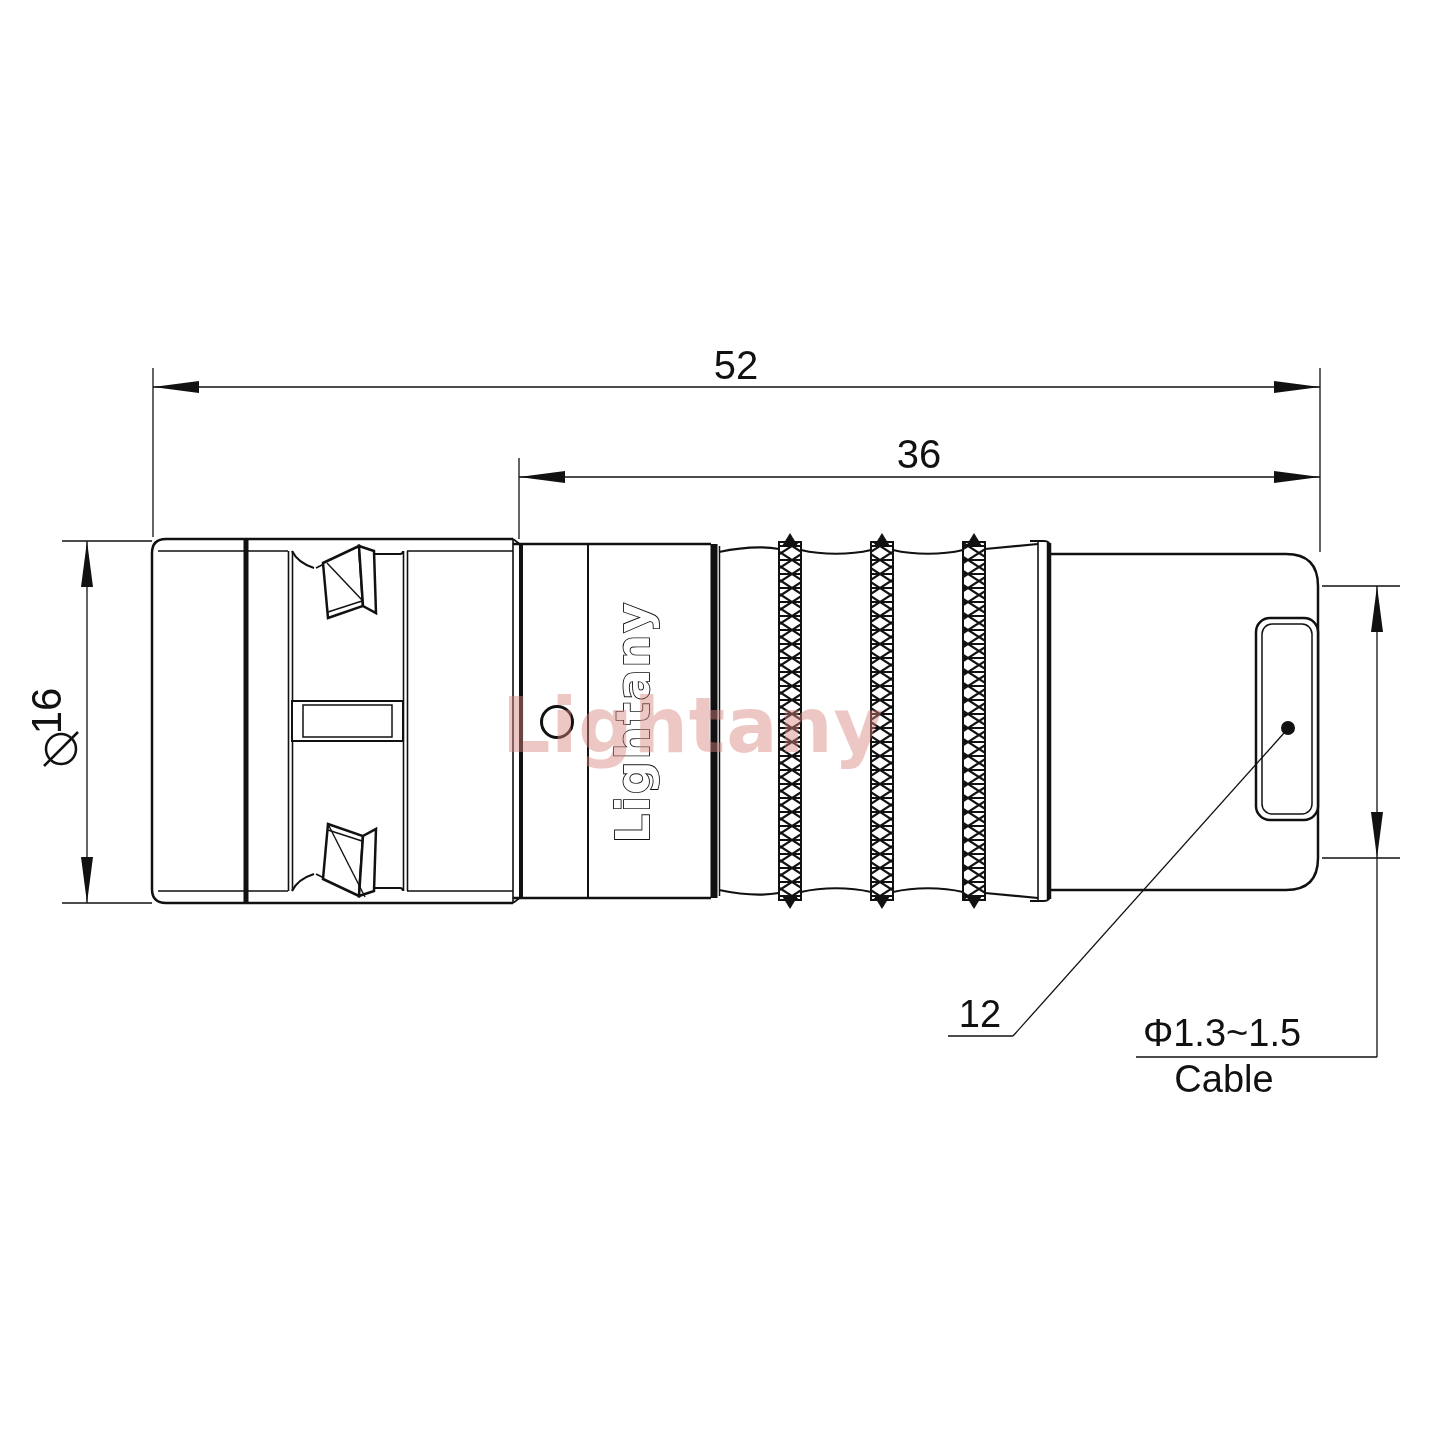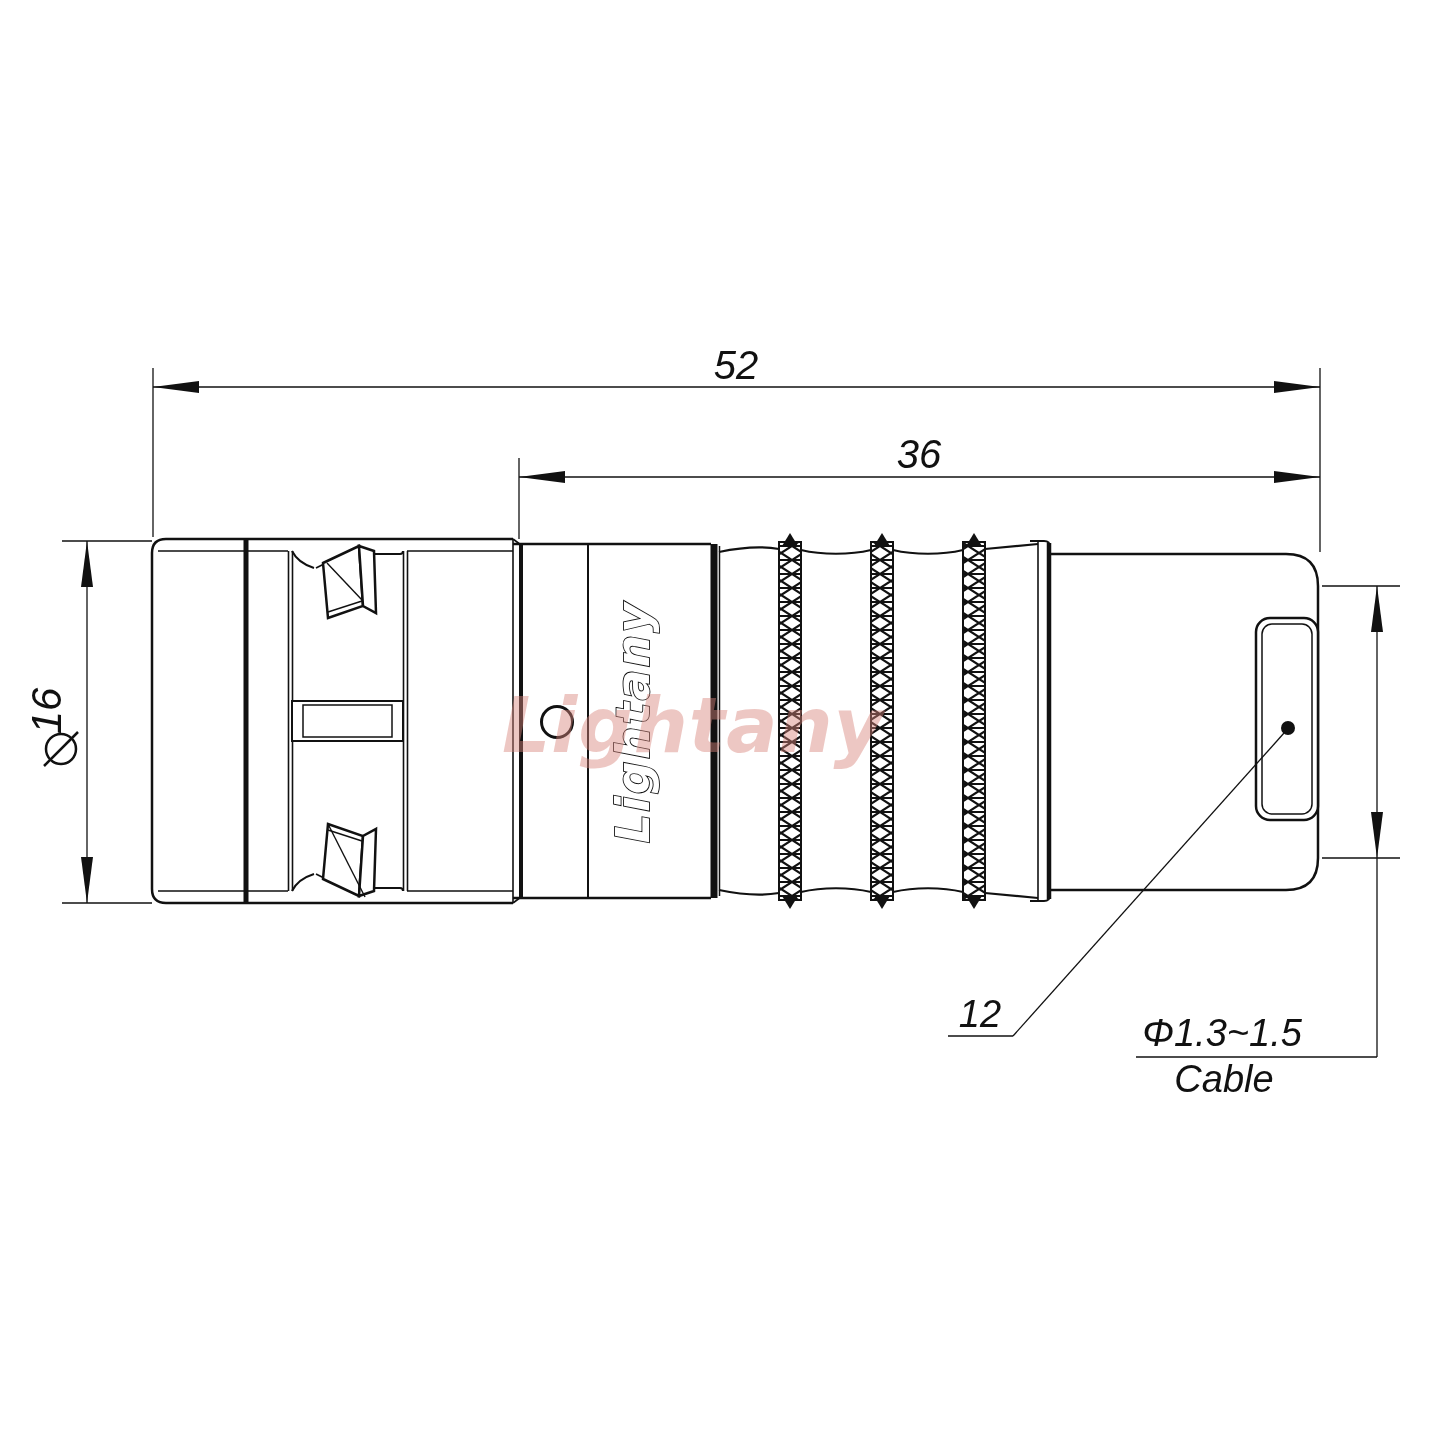--- a/index.html
+++ b/index.html
@@ -9,21 +9,20 @@
     width: 1440px;
     height: 1440px;
     font-family: "Liberation Sans", sans-serif;
   }
   .stage {
     position: relative;
     width: 1440px;
     height: 1440px;
     background: #ffffff;
     overflow: hidden;
-    font-style: italic;
   }
   svg { display: block; }
   .dimtext {
     font-family: "Liberation Sans", sans-serif;
     fill: #111111;
   }
   .engrave {
     font-family: "DejaVu Sans", sans-serif;
     font-weight: bold;
     fill: #ffffff;

